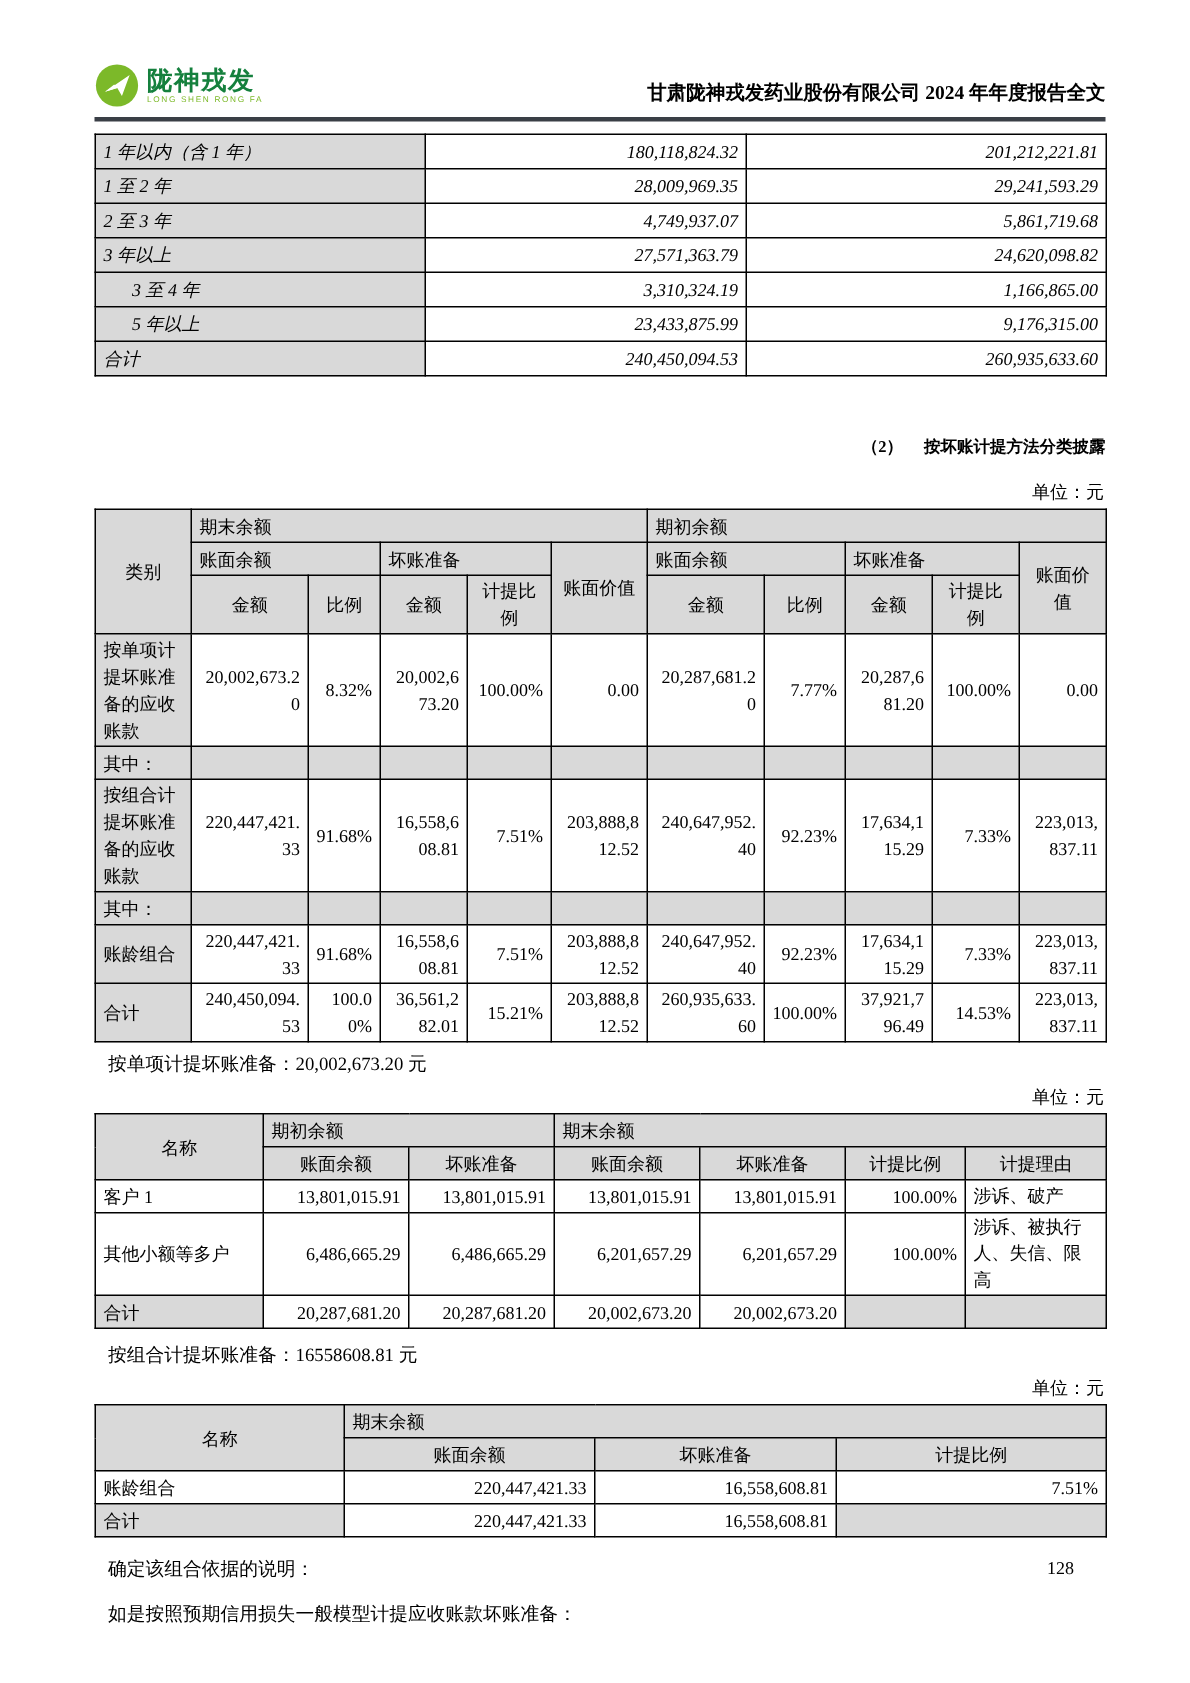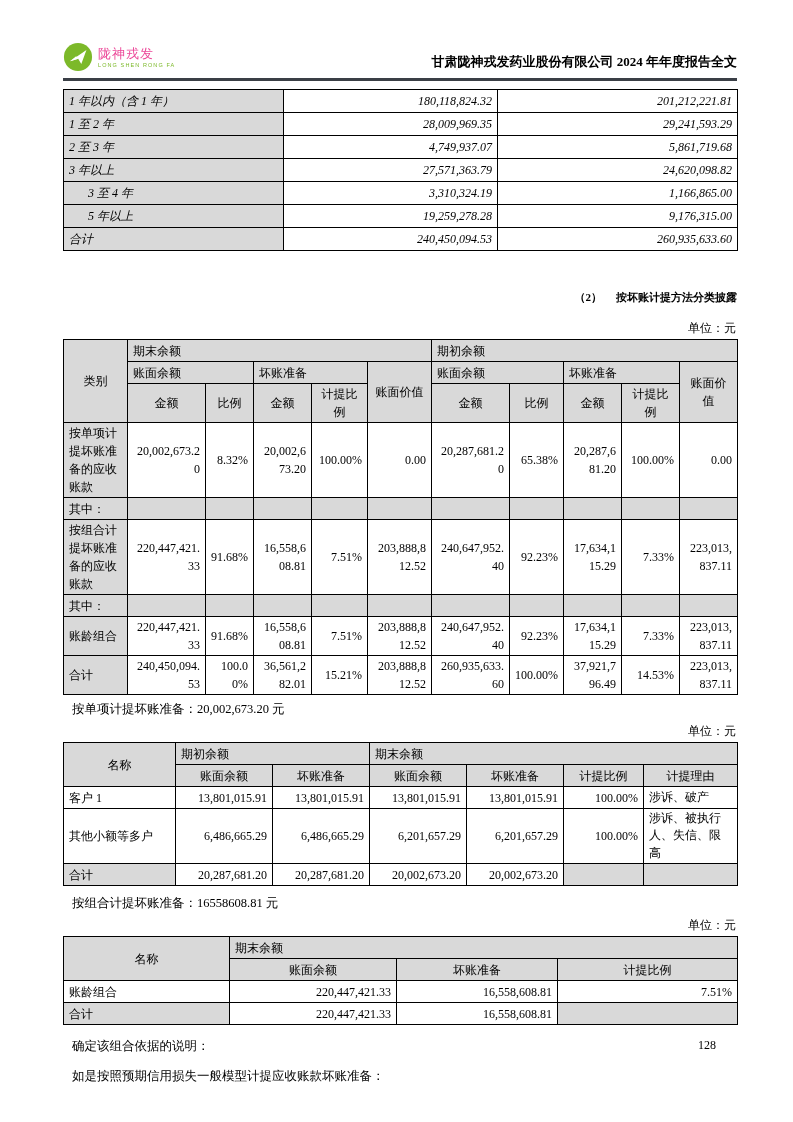--- a/index.html
+++ b/index.html
@@ -10,21 +10,21 @@
     overflow: hidden; margin: 0 auto;
   }
   .content { padding: 0 56px 0 63px; }
 
   
   .header {
     display: flex; justify-content: space-between; align-items: flex-end;
     padding-top: 42px; padding-bottom: 6px; border-bottom: 3px solid #3a3f46;
   }
   .logo { display: flex; align-items: center; gap: 5px; }
-  .logo-cn { font-size: 13px; font-weight: normal; color: #ec4899;
+  .logo-cn { font-size: 17px; font-weight: bold; color: #15803d;
              font-family: "Liberation Sans", sans-serif; letter-spacing: 1px; line-height: 1; }
   .logo-en { font-size: 5.5px; color: #7cb929; font-family: "Liberation Sans", sans-serif;
              letter-spacing: 1.1px; margin-top: 2px; }
   .doc-title { font-size: 13px; line-height: 1.2; padding-bottom: 2px; font-weight: bold; }
 
   
   table { border-collapse: collapse; table-layout: fixed; width: 674px; }
   td, th { border: 1px solid #000; font-size: 12px; font-weight: normal;
            padding: 1px 5px; vertical-align: middle; line-height: 1.5; }
   th { text-align: left; }
@@ -96,21 +96,21 @@
           <td class="num">27,571,363.79</td>
           <td class="num">24,620,098.82</td>
         </tr>
         <tr>
           <td class="gray lbl ind">3 至 4 年</td>
           <td class="num">3,310,324.19</td>
           <td class="num">1,166,865.00</td>
         </tr>
         <tr>
           <td class="gray lbl ind">5 年以上</td>
-          <td class="num">19,259,278.28</td>
+          <td class="num">23,433,875.99</td>
           <td class="num">9,176,315.00</td>
         </tr>
         <tr>
           <td class="gray lbl">合计</td>
           <td class="num">240,450,094.53</td>
           <td class="num">260,935,633.60</td>
         </tr>
       </tbody>
     </table>
 
@@ -160,21 +160,21 @@
         </tr>
 
         <tr>
           <td class="gray lbl">按单项计提坏账准备的应收账款</td>
           <td class="num">20,002,673.20</td>
           <td class="num">8.32%</td>
           <td class="num">20,002,673.20</td>
           <td class="num">100.00%</td>
           <td class="num">0.00</td>
           <td class="num">20,287,681.20</td>
-          <td class="num">65.38%</td>
+          <td class="num">7.77%</td>
           <td class="num">20,287,681.20</td>
           <td class="num">100.00%</td>
           <td class="num">0.00</td>
         </tr>
         <tr>
           <td class="gray lbl h22">其中：</td>
           <td class="gray"></td>
           <td class="gray"></td>
           <td class="gray"></td>
           <td class="gray"></td>

